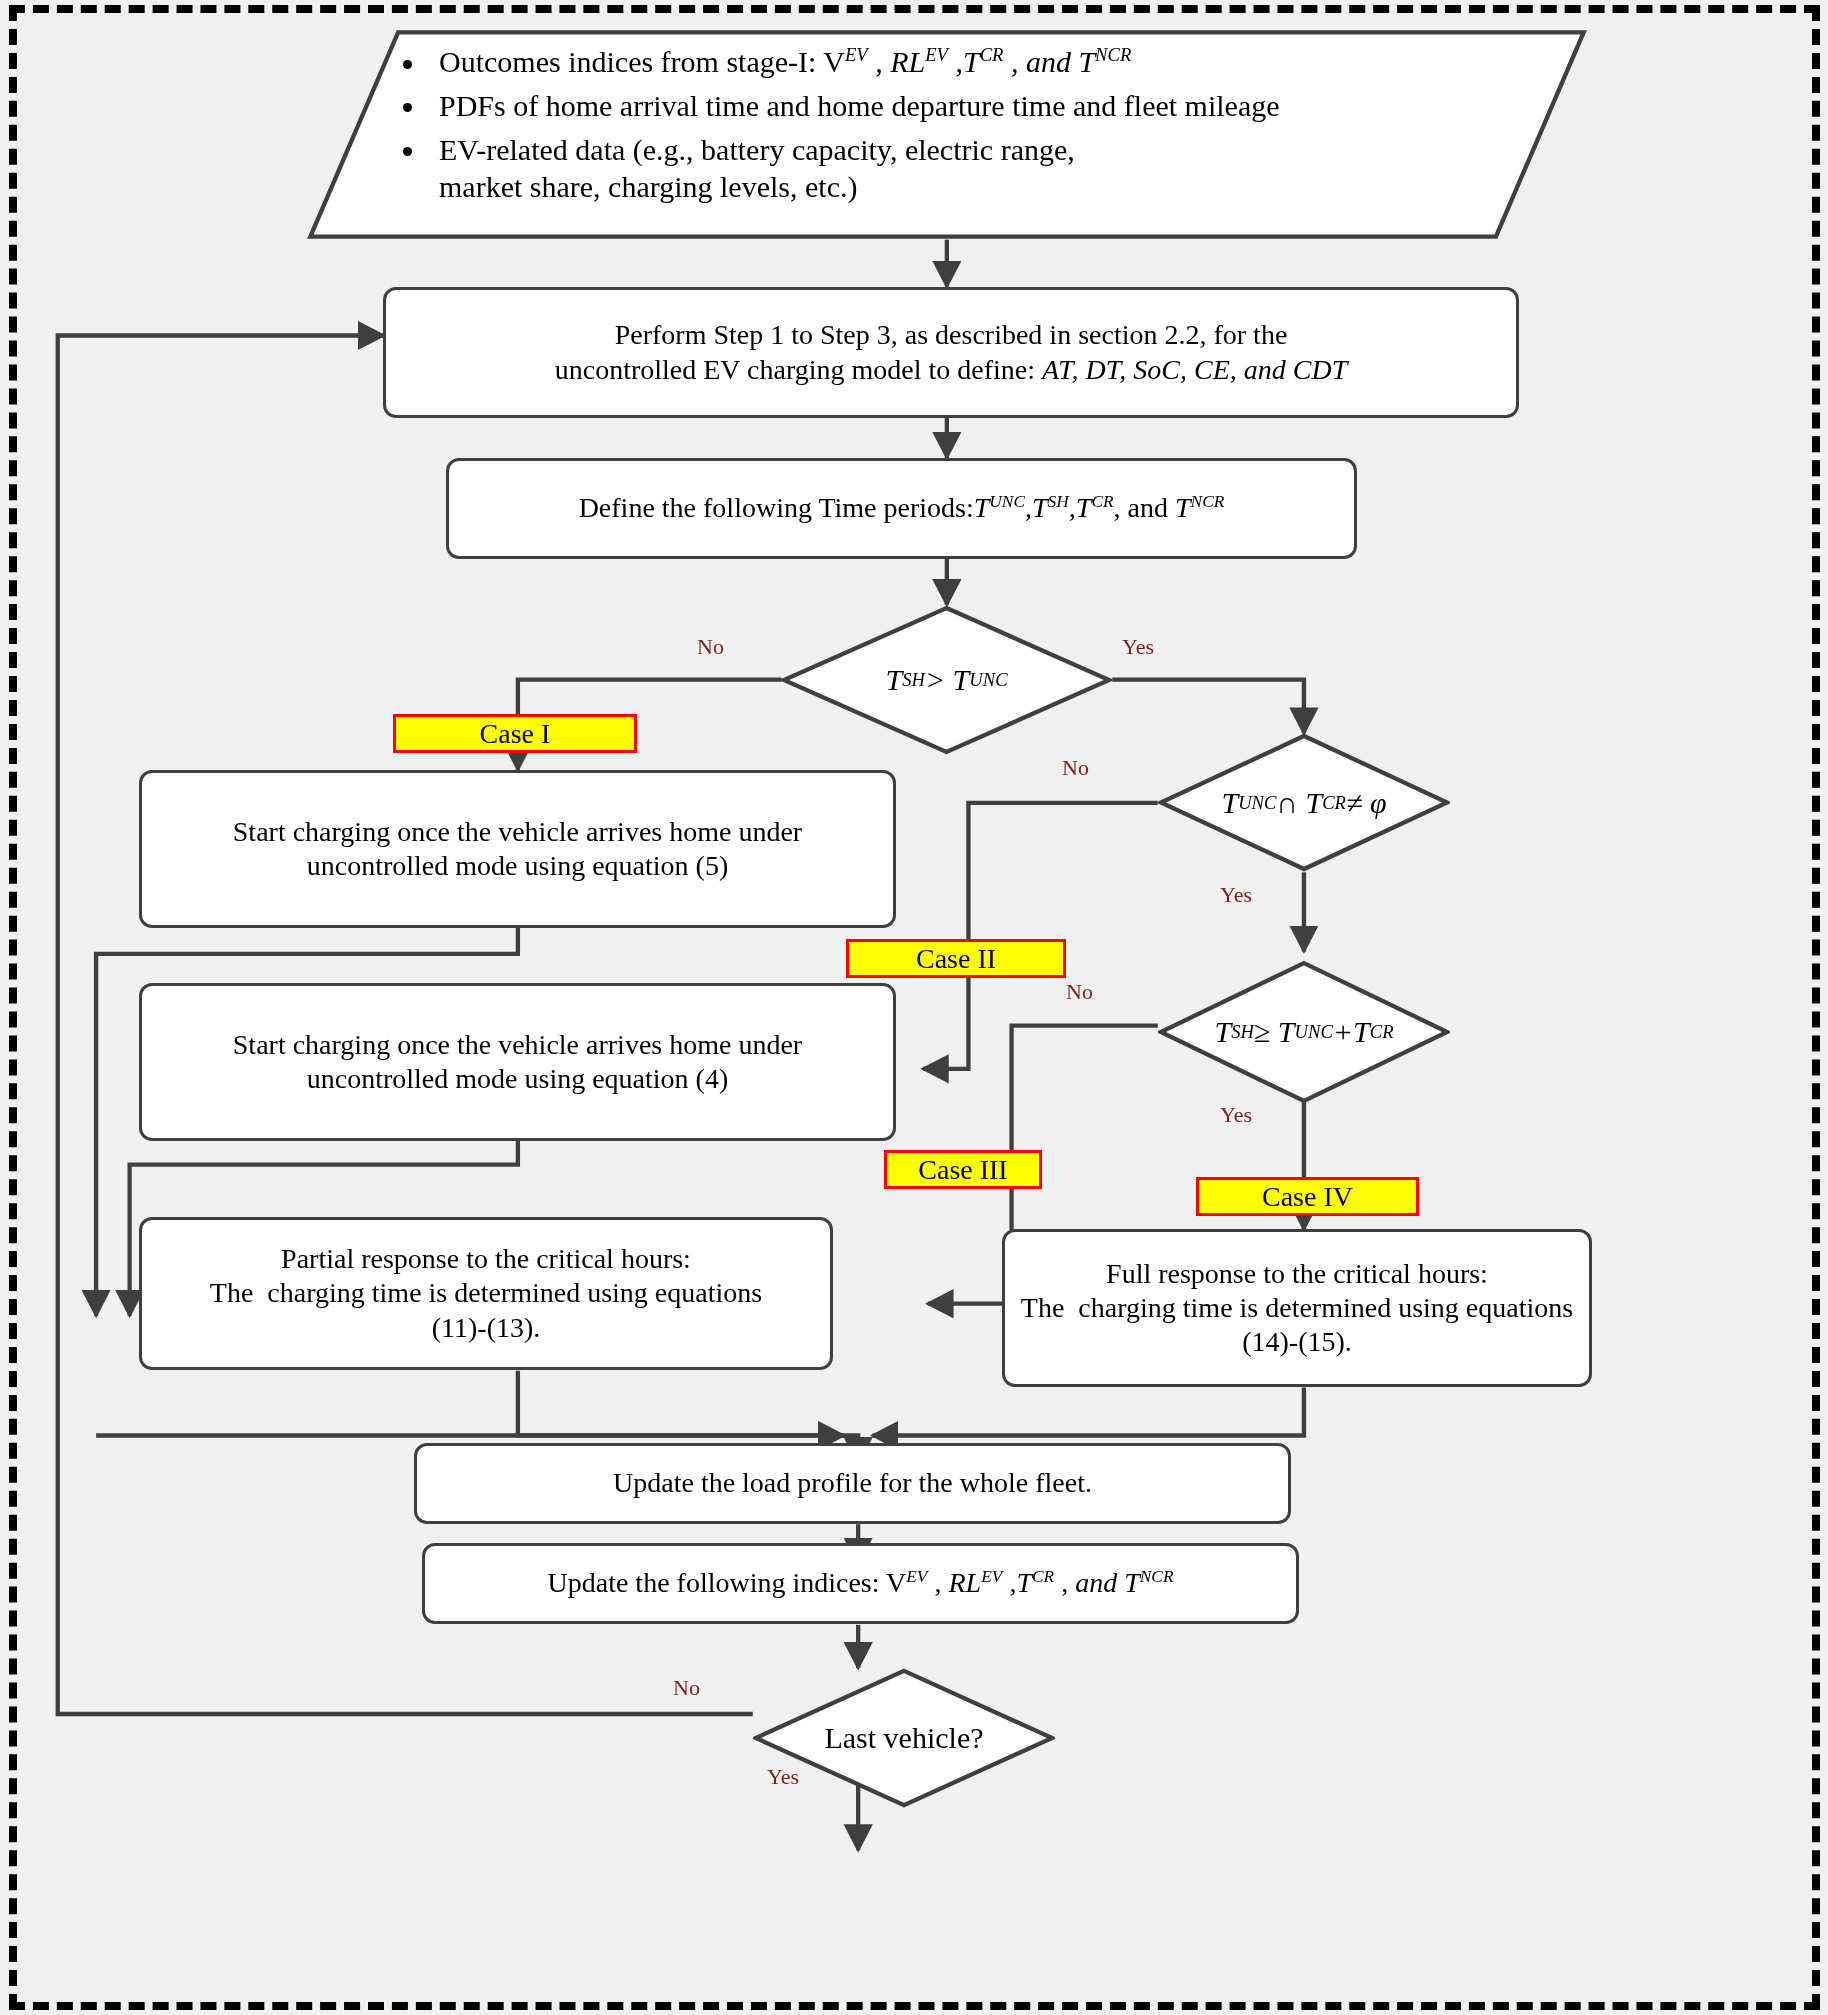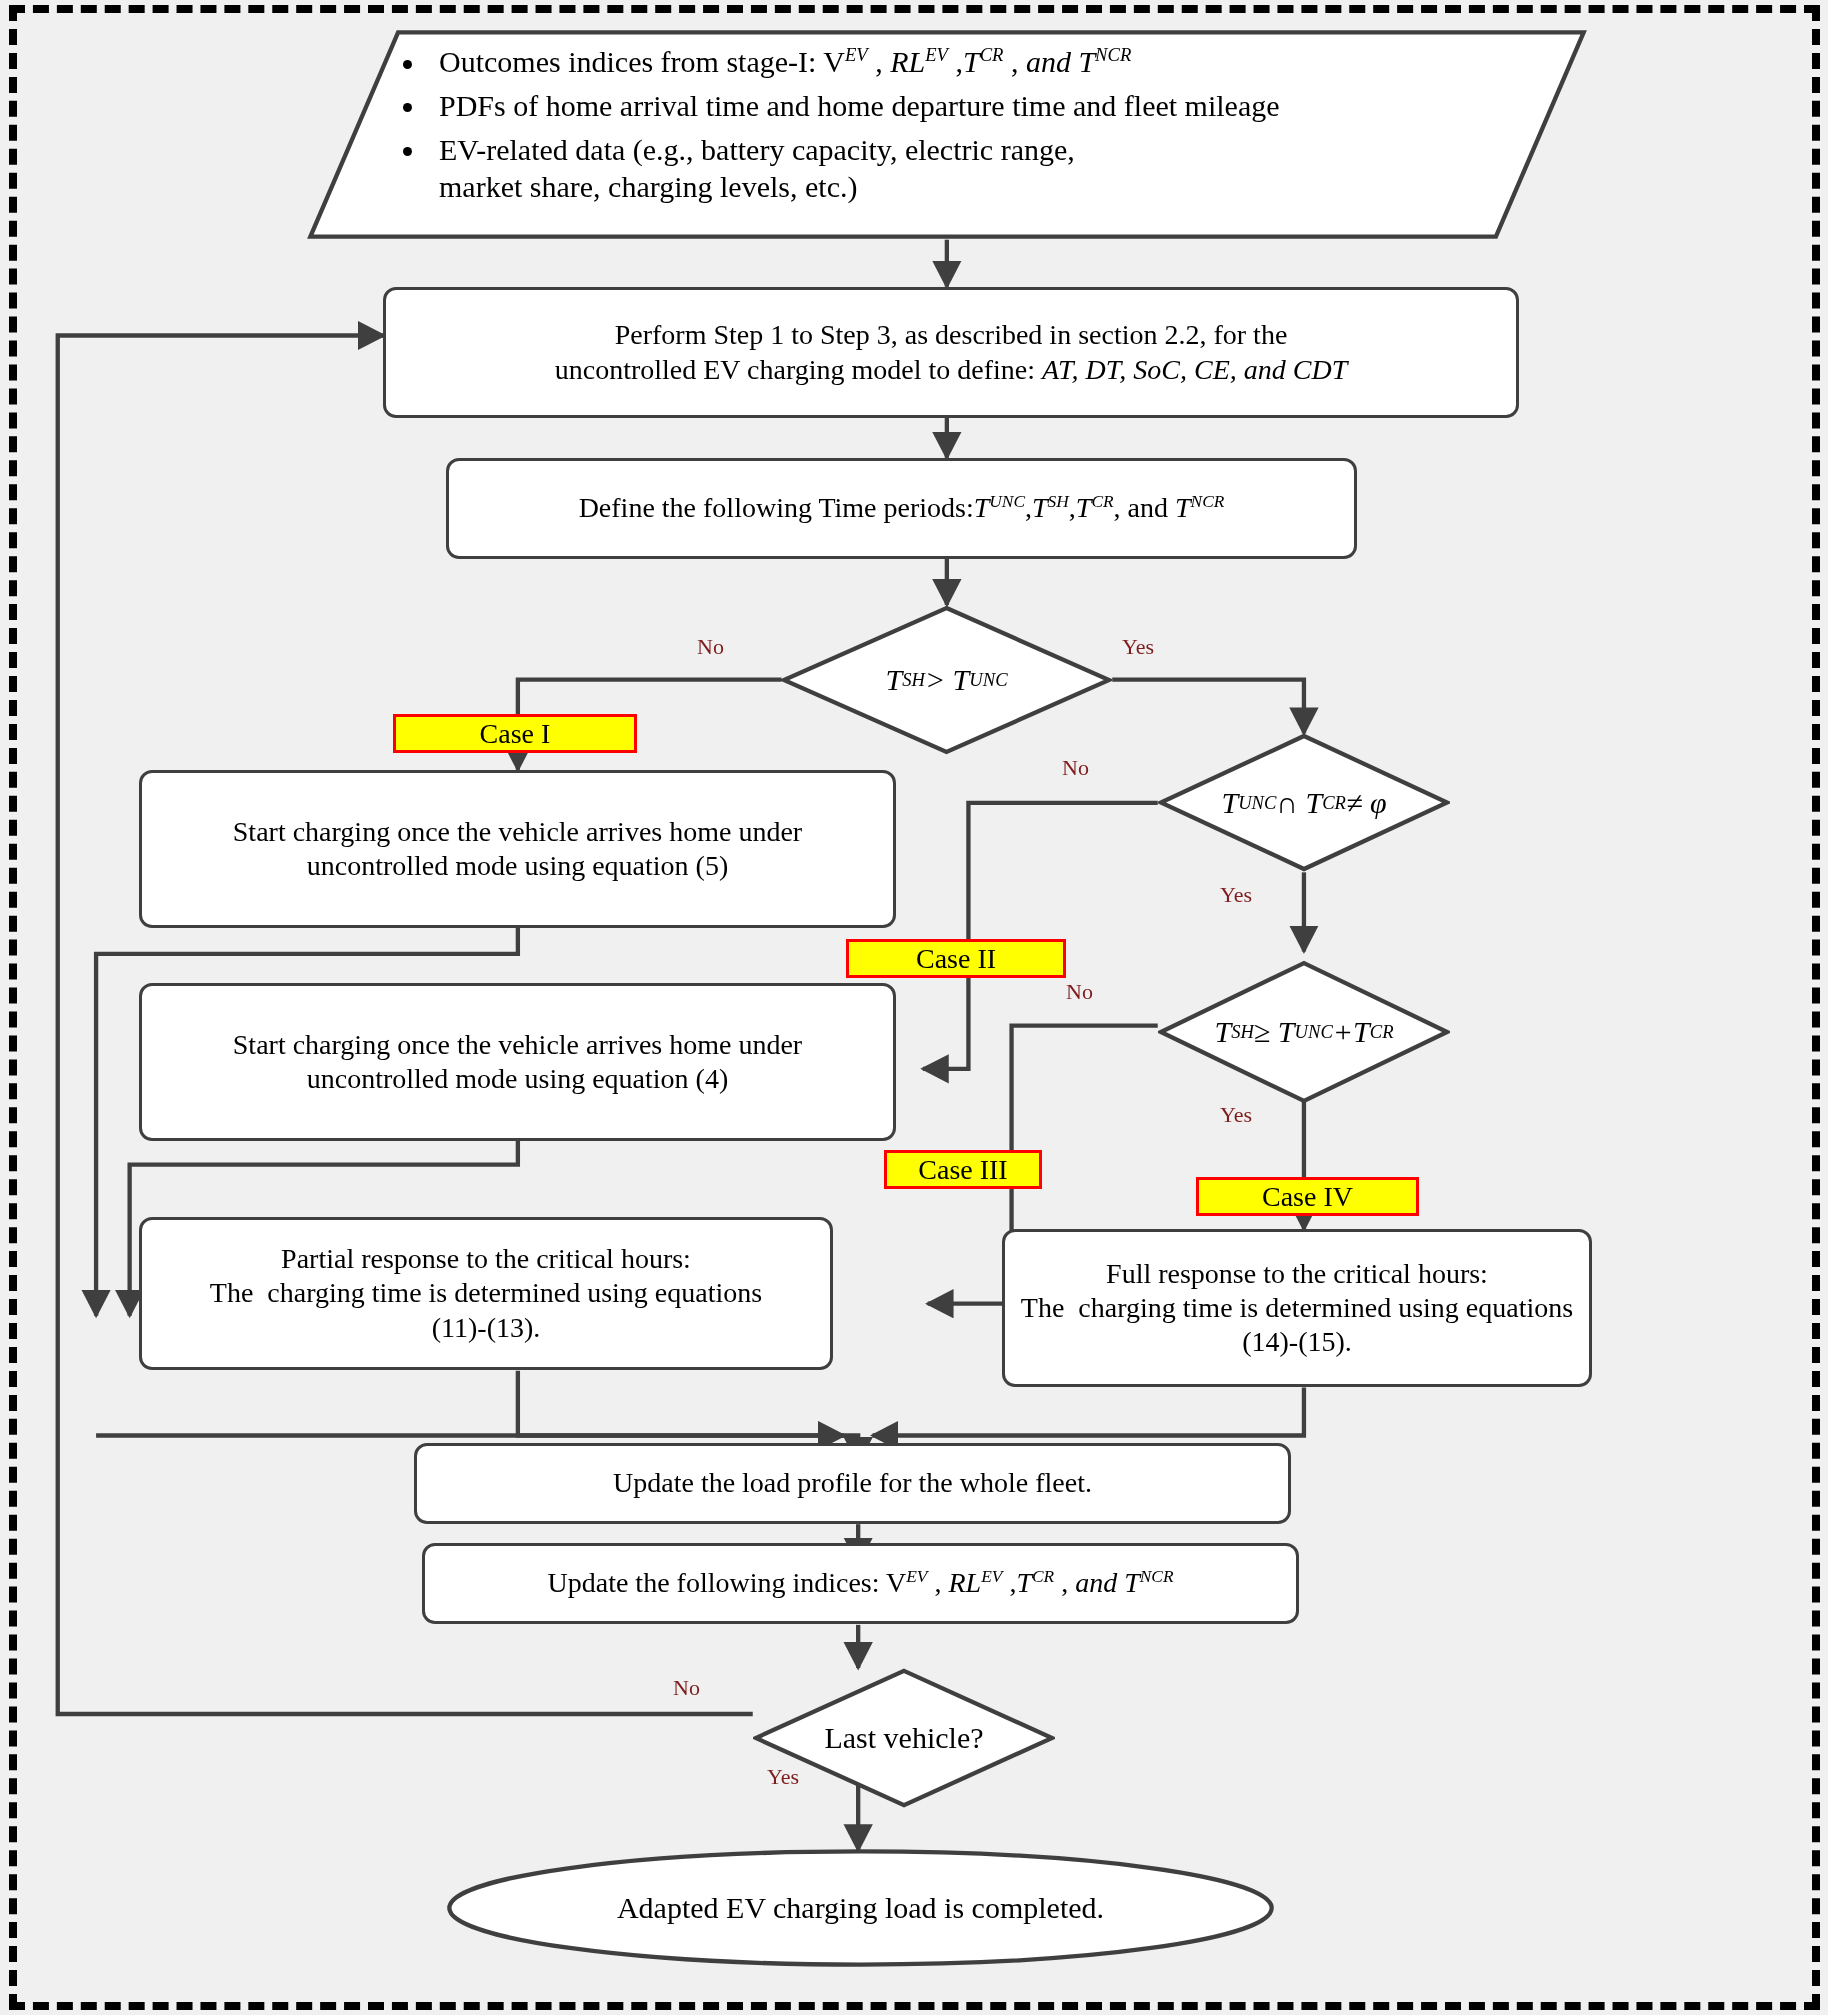--- a/index.html
+++ b/index.html
@@ -206,26 +206,20 @@
     <div class="dtext">T<sup>SH</sup> ≥ T<sup>UNC</sup>+T<sup>CR</sup></div>
   </div>
 
   <div class="diamond-wrap" style="left:753px;top:1668px;width:302px;height:140px;">
     <svg width="302" height="140" viewBox="0 0 630 292">
       <polygon points="315,6 624,146 315,286 6,146" fill="#ffffff" stroke="#3f3f3f" stroke-width="9"></polygon>
     </svg>
     <div class="dtext" style="font-style:normal;">Last vehicle?</div>
   </div>
 
-  <div class="ell-wrap" style="left:446px;top:1848px;width:829px;height:120px;">
-    <svg width="829" height="120" viewBox="0 0 1730 250">
-      <ellipse cx="865" cy="125" rx="858" ry="118" fill="#ffffff" stroke="#3f3f3f" stroke-width="9"></ellipse>
-    </svg>
-    <div class="etext">Adapted EV charging load is completed.</div>
-  </div>
 
   <div class="case-badge" style="left:393px;top:714px;width:244px;height:39px;">
     <span>Case I</span>
   </div>
 
   <div class="case-badge" style="left:846px;top:939px;width:220px;height:39px;">
     <span>Case II</span>
   </div>
 
   <div class="case-badge" style="left:884px;top:1150px;width:158px;height:39px;">

